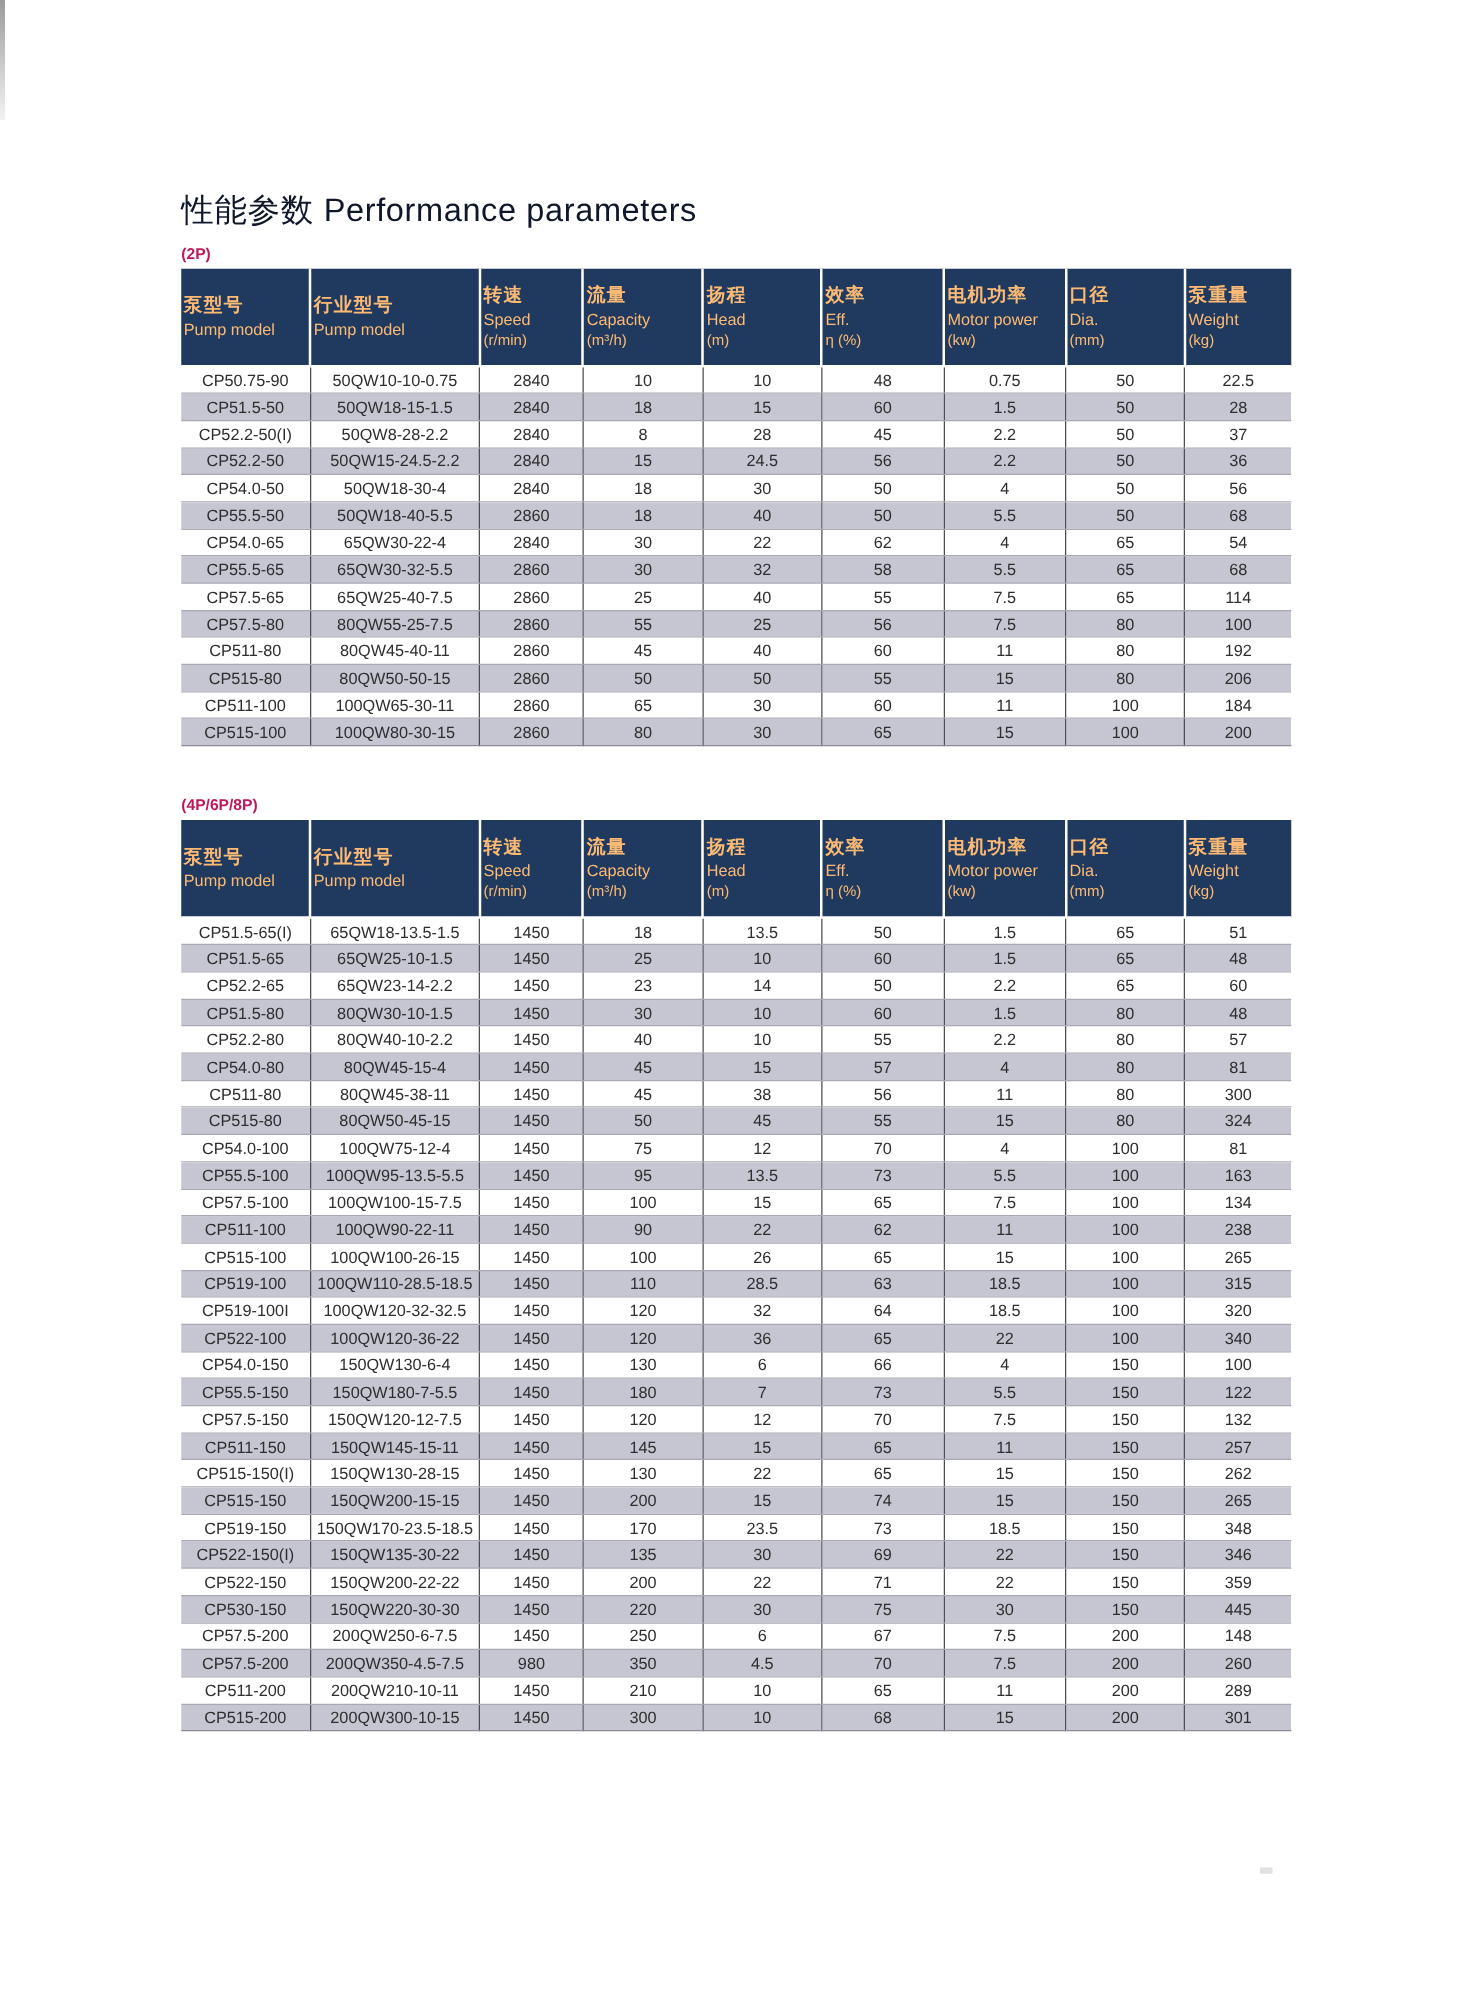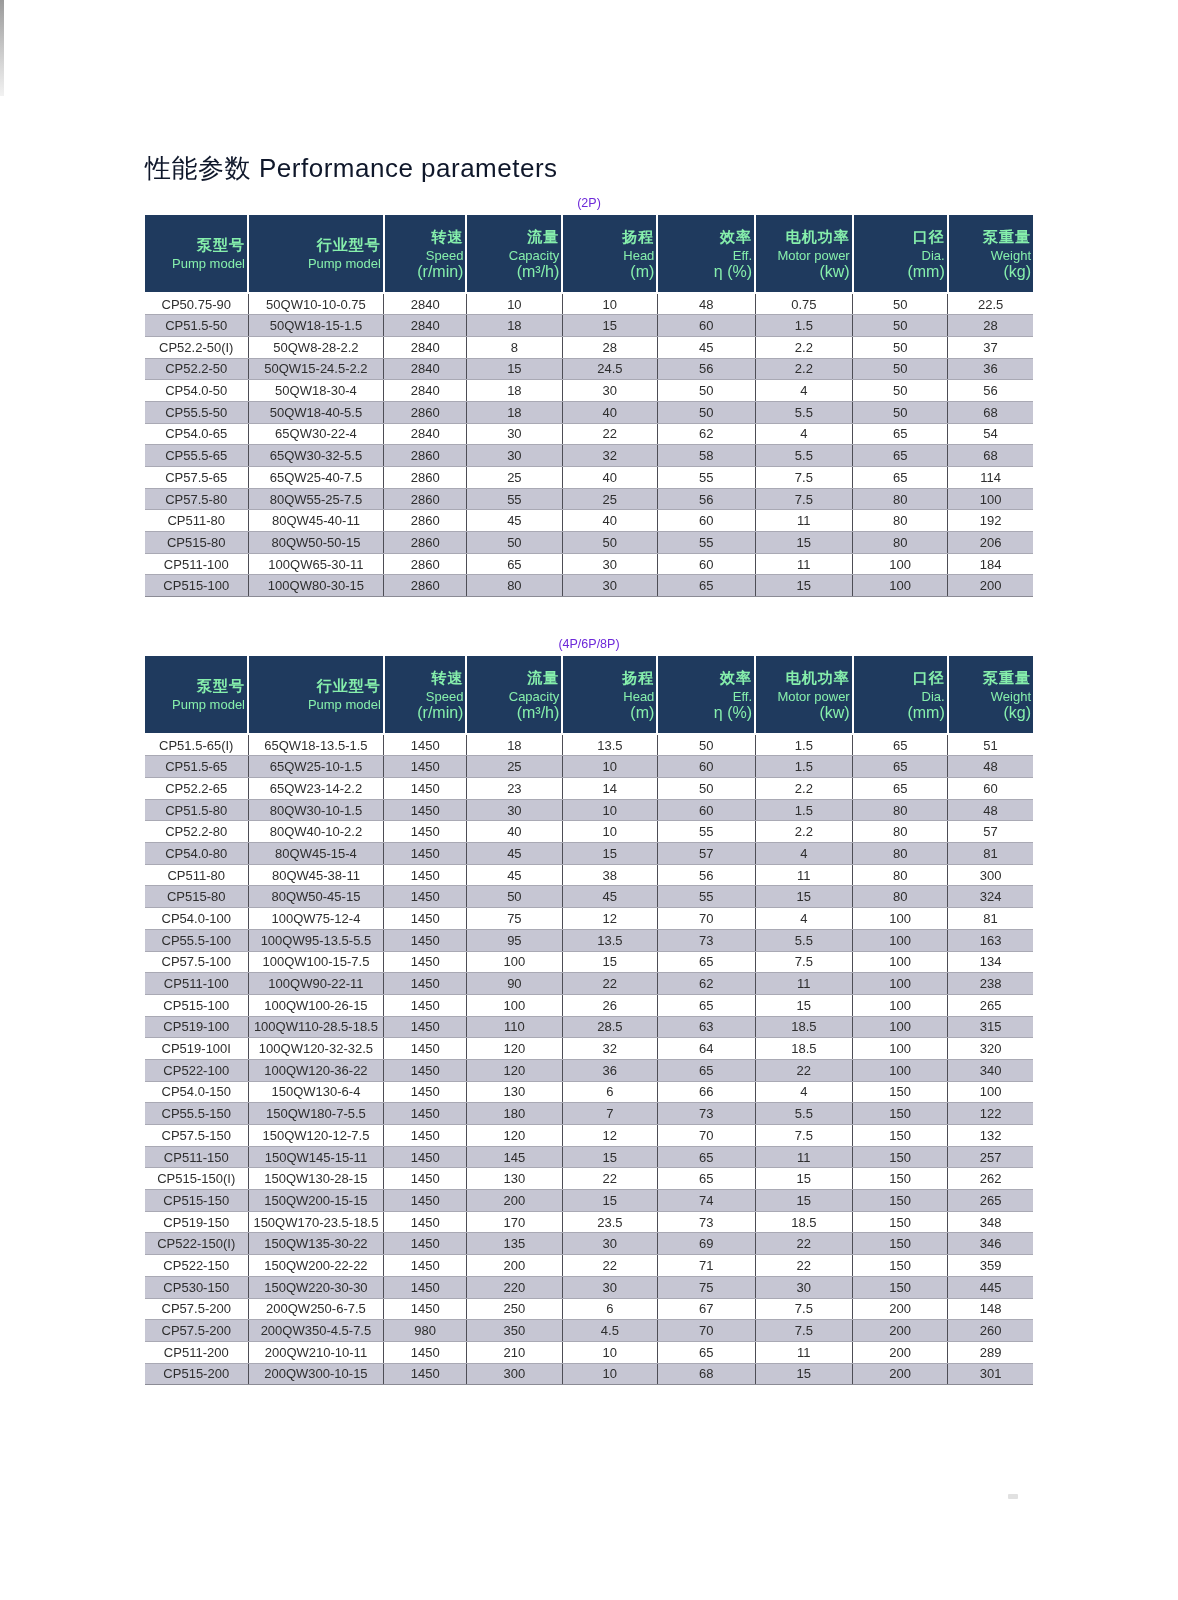--- a/index.html
+++ b/index.html
@@ -28,47 +28,48 @@
     color: #0f172a;
     font-size: 26px;
     line-height: 36px;
     letter-spacing: 0.5px;
     margin-bottom: 10px;
     white-space: nowrap;
   }
   .page-title .zh { font-weight: normal; margin-right: 8px; }
   .page-title .en { font-weight: normal; }
   .table-tag {
-    text-align: center;
+    text-align: left;
     font-size: 12.5px;
     line-height: 15px;
-    color: #6d28d9;
+    color: #be185d;
     margin-bottom: 4px;
+    font-weight: bold;
   }
   .tag-gap { margin-top: 40px; }
   table.perf {
     width: 100%;
     border-collapse: collapse;
     table-layout: fixed;
   }
   table.perf thead th {
     background: #1f3a5e;
-    color: #86efac;
+    color: #fdba74;
     font-weight: normal;
-    text-align: right;
+    text-align: left;
     vertical-align: middle;
     height: 78px;
     padding: 6px 2px;
     border-right: 2px solid #ffffff;
     border-bottom: 2px solid #ffffff;
   }
   table.perf thead th:last-child { border-right: none; }
   .h-zh { display: block; font-size: 15px; font-weight: bold; letter-spacing: 1px; line-height: 20px; }
   .h-en { display: block; font-size: 13px; line-height: 17px; }
-  .h-unit { display: block; font-size: 16px; line-height: 16px; }
+  .h-unit { display: block; font-size: 12px; line-height: 16px; }
   table.perf tbody td {
     height: 21.7px;
     padding: 0 2px;
     text-align: center;
     vertical-align: middle;
     font-size: 13px;
     color: #2e2e2e;
     border-right: 1px solid #4d4d55;
     border-bottom: 1px solid #a9a9b4;
     white-space: nowrap;

